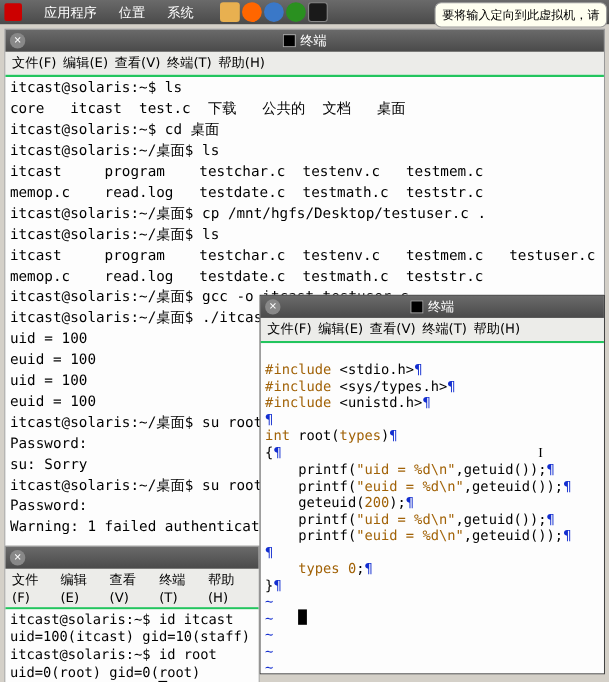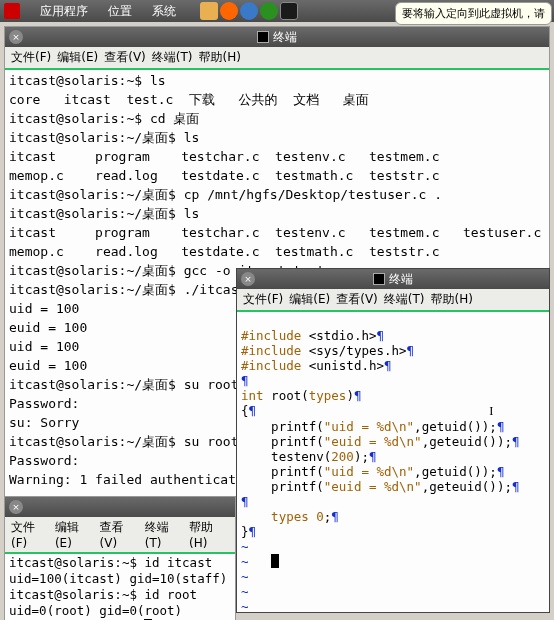--- a/index.html
+++ b/index.html
@@ -124,21 +124,21 @@
   </div>
   <div class="termbody">
 <span class="term-red">#include</span><span> &lt;stdio.h&gt;</span><span class="term-blue">¶</span>
 <span class="term-red">#include</span><span> &lt;sys/types.h&gt;</span><span class="term-blue">¶</span>
 <span class="term-red">#include</span><span> &lt;unistd.h&gt;</span><span class="term-blue">¶</span>
 <span class="term-blue">¶</span>
 <span class="term-red">int</span><span> root(</span><span class="term-red">types</span><span>)</span><span class="term-blue">¶</span>
 <span>{</span><span class="term-blue">¶</span>                               <span class="beam">I</span>
 <span>    printf(</span><span class="term-red">"uid = %d\n"</span><span>,getuid());</span><span class="term-blue">¶</span>
 <span>    printf(</span><span class="term-red">"euid = %d\n"</span><span>,geteuid());</span><span class="term-blue">¶</span>
-<span>    testenv(</span><span class="term-red">200</span><span>);</span><span class="term-blue">¶</span>
+<span>    geteuid(</span><span class="term-red">200</span><span>);</span><span class="term-blue">¶</span>
 <span>    printf(</span><span class="term-red">"uid = %d\n"</span><span>,getuid());</span><span class="term-blue">¶</span>
 <span>    printf(</span><span class="term-red">"euid = %d\n"</span><span>,geteuid());</span><span class="term-blue">¶</span>
 <span class="term-blue">¶</span>
 <span class="term-red">    types</span><span class="term-red"> 0</span><span>;</span><span class="term-blue">¶</span>
 <span>}</span><span class="term-blue">¶</span>
 <span class="term-blue">~</span>
 <span class="term-blue">~</span>   <span class="cursor-line"></span>
 <span class="term-blue">~</span>
 <span class="term-blue">~</span>
 <span class="term-blue">~</span>

